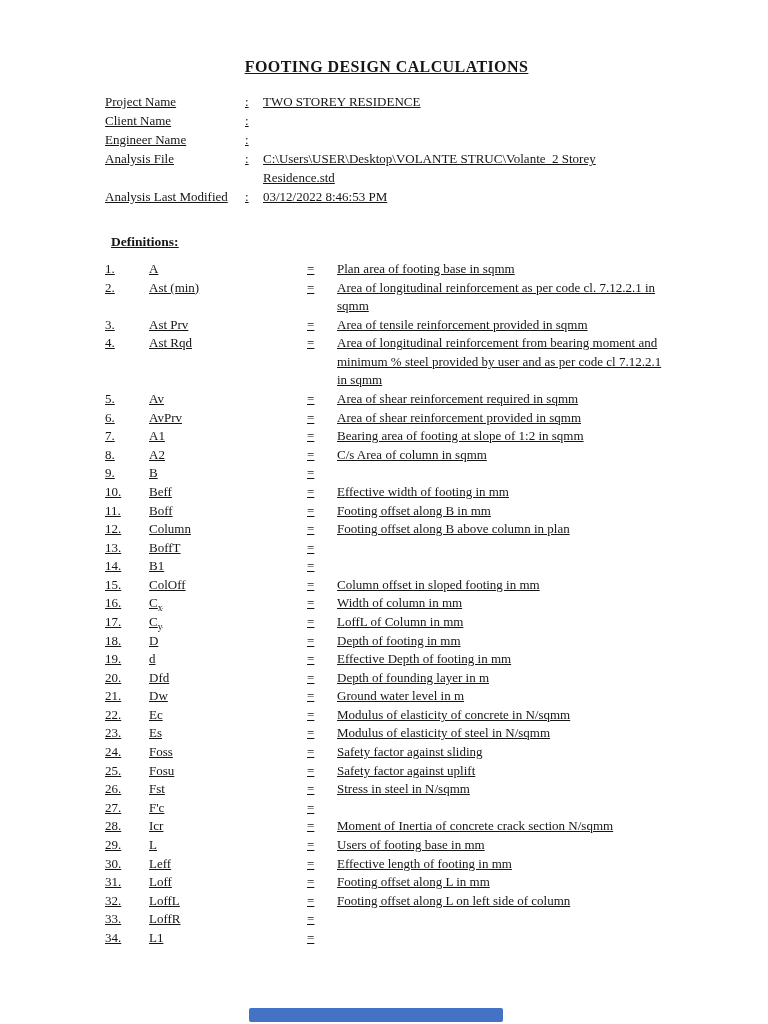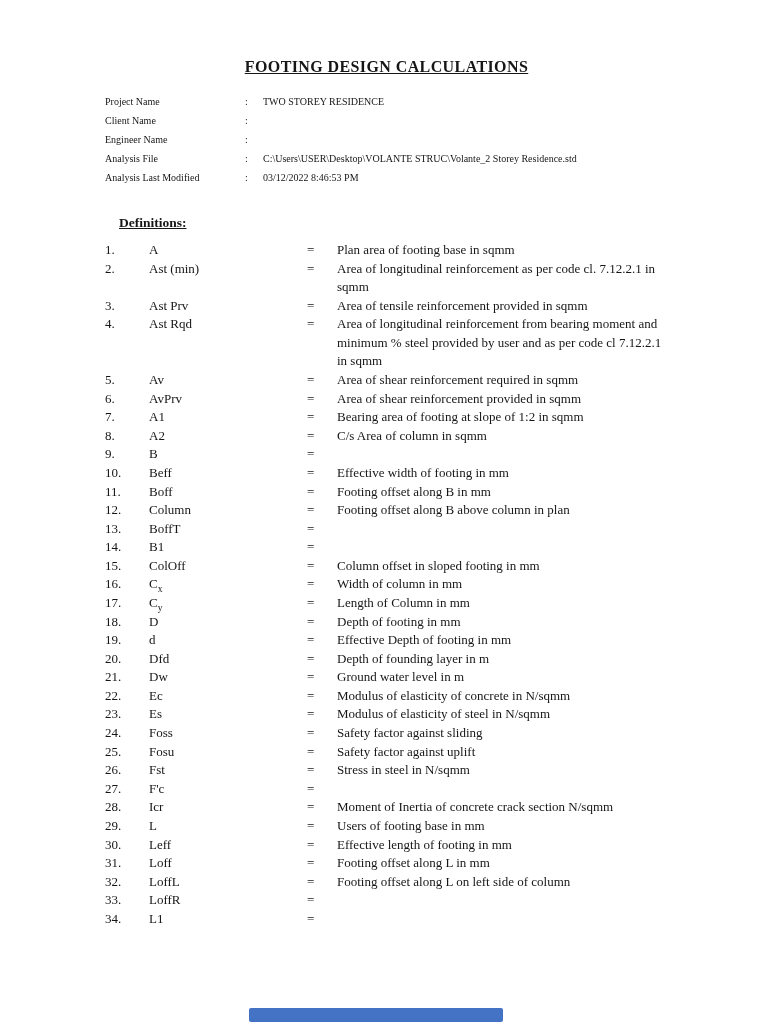--- a/index.html
+++ b/index.html
@@ -7,41 +7,42 @@
   body {
     width: 768px; height: 1024px;
     position: relative; overflow: hidden;
     font-family: "Liberation Serif", "DejaVu Serif", serif;
     color: #161616;
   }
   .page {
     position: absolute; inset: 0;
     padding: 58px 100px 0 105px;
     background: #ffffff;
+    text-decoration: underline;
   }
   .title {
     font-size: 16px; font-weight: bold;
     text-decoration: underline;
     text-align: center;
     letter-spacing: 0.4px;
     margin-bottom: 16px;
   }
-  .info { font-size: 10px; }
+  .info { font-size: 13px; }
   .info-row {
     display: grid;
     grid-template-columns: 140px 18px 1fr;
     line-height: 19px;
   }
   .info-value { max-width: 385px; }
   .defs-heading {
     margin-top: 28px;
     margin-bottom: 10px;
     font-size: 13.5px; font-weight: bold;
     text-decoration: underline;
-    margin-left: 14px;
+    margin-left: 6px;
   }
   .defs { font-size: 13px; }
   .def-row {
     display: grid;
     grid-template-columns: 44px 158px 30px 1fr;
     line-height: 1.43;
   }
   .def-desc { max-width: 331px; }
   .sym-sub { font-size: 9.5px; line-height: 0; }
   .scrollbar-thumb {
@@ -199,21 +200,21 @@
     <span class="def-num">16.</span>
     <span class="def-symbol"><span class="sym-base">C</span><sub class="sym-sub">x</sub></span>
     <span class="def-eq">=</span>
     <span class="def-desc">Width of column in mm</span>
   </div>
 
   <div class="def-row">
     <span class="def-num">17.</span>
     <span class="def-symbol"><span class="sym-base">C</span><sub class="sym-sub">y</sub></span>
     <span class="def-eq">=</span>
-    <span class="def-desc">Length of Column in mm</span>
+    <span class="def-desc">LoffL of Column in mm</span>
   </div>
 
   <div class="def-row">
     <span class="def-num">18.</span>
     <span class="def-symbol"><span class="sym-base">D</span><sub class="sym-sub"></sub></span>
     <span class="def-eq">=</span>
     <span class="def-desc">Depth of footing in mm</span>
   </div>
 
   <div class="def-row">

